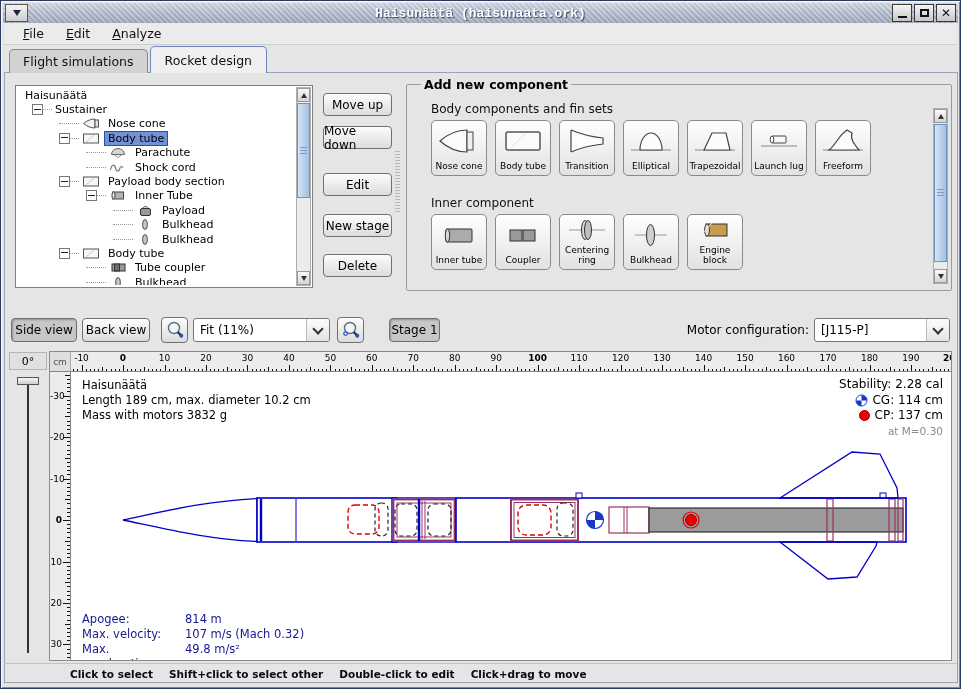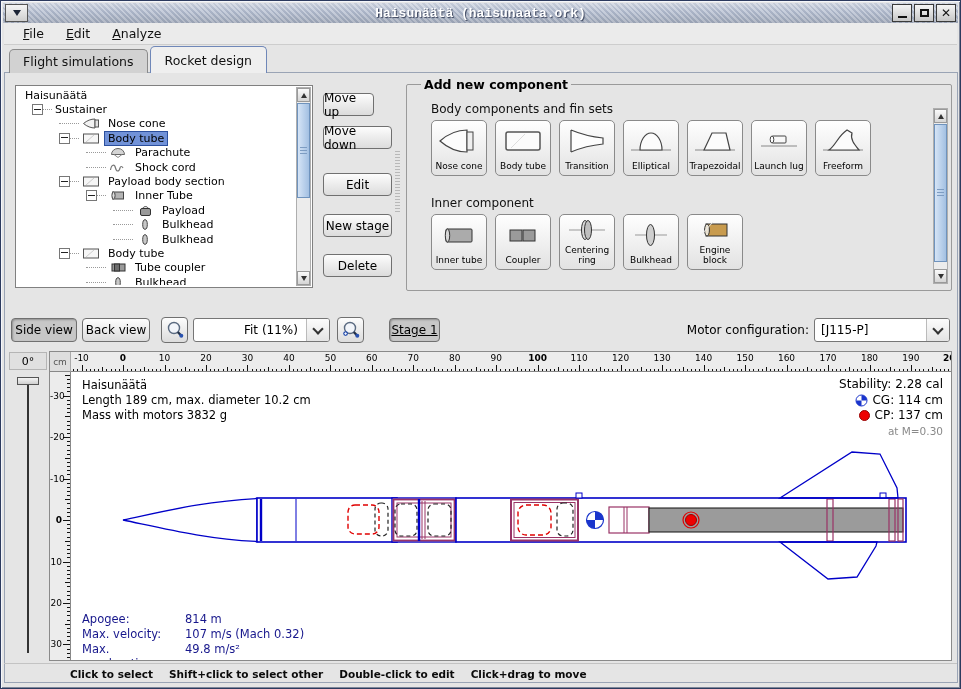--- a/index.html
+++ b/index.html
@@ -313,21 +313,21 @@
           <span class="arr up"></span>
         </div>
       <div class="sb-thumb" style="top:15px; height:95px;"></div>
       <div class="sb-btn down">
           <span class="arr down"></span>
         </div>
     </div>
   </div>
 
   <div id="actions">
-      <div class="btn" style="left: 322px; width: 51px; height: 23px; top: 92px;">Move up</div>
+      <div class="btn" style="left: 322px; width: 69px; height: 23px; top: 92px;">Move up</div>
       <div class="btn" style="left: 322px; width: 69px; height: 23px; top: 125px;">Move down</div>
       <div class="btn" style="left: 322px; width: 69px; height: 23px; top: 172px;">Edit</div>
       <div class="btn" style="left: 322px; width: 69px; height: 23px; top: 213px;">New stage</div>
       <div class="btn" style="left: 322px; width: 69px; height: 23px; top: 253px;">Delete</div>
     </div>
   <div id="vsplitter"></div>
 
   <fieldset id="addcomp">
     <legend>Add new component</legend>
     <div id="comp-groups">
@@ -463,36 +463,36 @@
 
   <div class="btn toggled" style="left:10px; top:317px; width:66px; height:24px;">Side view</div>
   <div class="btn" style="left:81px; top:317px; width:68px; height:24px;">Back view</div>
   <div class="btn" style="left:160px; top:316px; width:27px; height:26px;">
     <svg width="20" height="20" viewBox="0 0 20 20">
       <circle cx="9" cy="8" r="5.5" fill="#f2f5fa" stroke="#5a6a80" stroke-width="1.4"></circle>
       <line x1="12.8" y1="12" x2="16.5" y2="16" stroke="#24324a" stroke-width="2.4"></line>
       <circle cx="16.3" cy="15.8" r="2" fill="#2a52b0"></circle>
     </svg>
   </div>
-  <div class="combo" style="left:192px; top:317px; width:137px; height:24px;padding-left:44px;">
+  <div class="combo" style="left:192px; top:317px; width:137px; height:24px;">
     <span class="txt">Fit (11%)</span>
     <span class="cbtn">
         <span class="chev"></span>
       </span>
   </div>
   <div class="btn" style="left:336px; top:316px; width:27px; height:26px;">
     <svg width="20" height="20" viewBox="0 0 20 20">
       <circle cx="9" cy="8" r="5.5" fill="#f2f5fa" stroke="#5a6a80" stroke-width="1.4"></circle>
       <line x1="12.8" y1="12" x2="16.5" y2="16" stroke="#24324a" stroke-width="2.4"></line>
       <circle cx="16.3" cy="15.8" r="2" fill="#2a52b0"></circle>
       <circle cx="4.6" cy="13.6" r="2.4" fill="#2a52b0"></circle>
       <path d="M3.3 13.6 H5.9 M4.6 12.3 V14.9" stroke="#fff" stroke-width="0.9"></path>
     </svg>
   </div>
-  <div class="btn toggled" style="left:388px; top:317px; width:51px; height:24px;text-decoration:underline;">Stage 1</div>
+  <div class="btn toggled" style="left:388px; top:317px; width:51px; height:24px;">Stage 1</div>
   <div class="toollabel" style="left:660px; top:322px; width:148px; text-align:right;">Motor configuration:</div>
   <div class="combo" style="left:813px; top:317px; width:136px; height:24px;">
     <span class="txt">[J115-P]</span>
     <span class="cbtn">
         <span class="chev"></span>
       </span>
   </div>
 
   <div id="rotbox">0°</div>
   <div id="slider-handle"></div>

